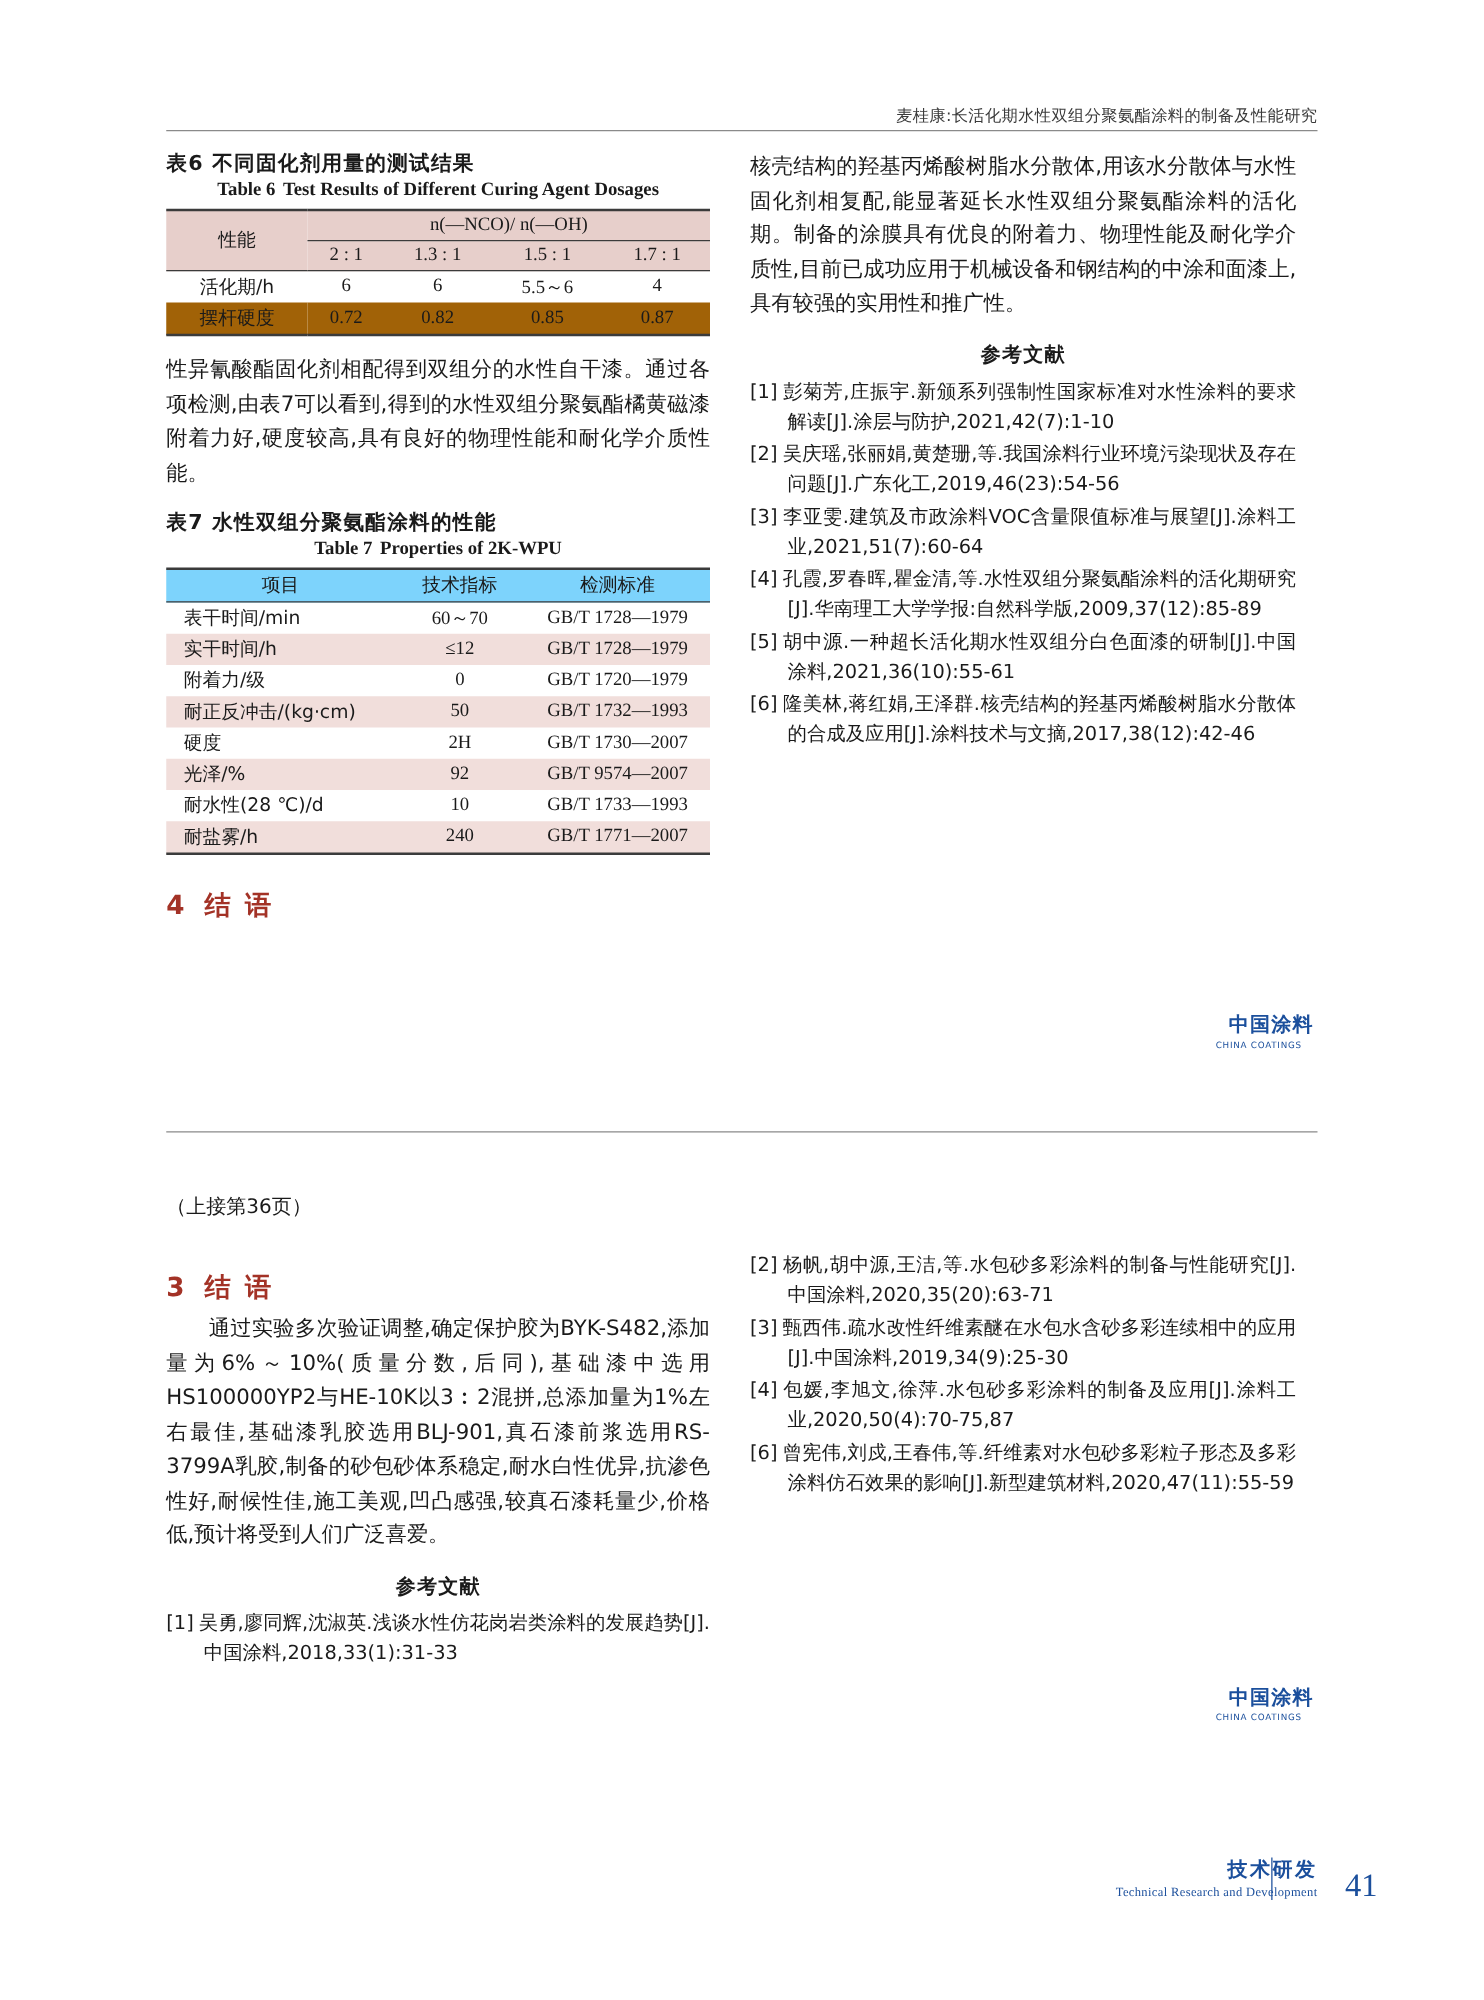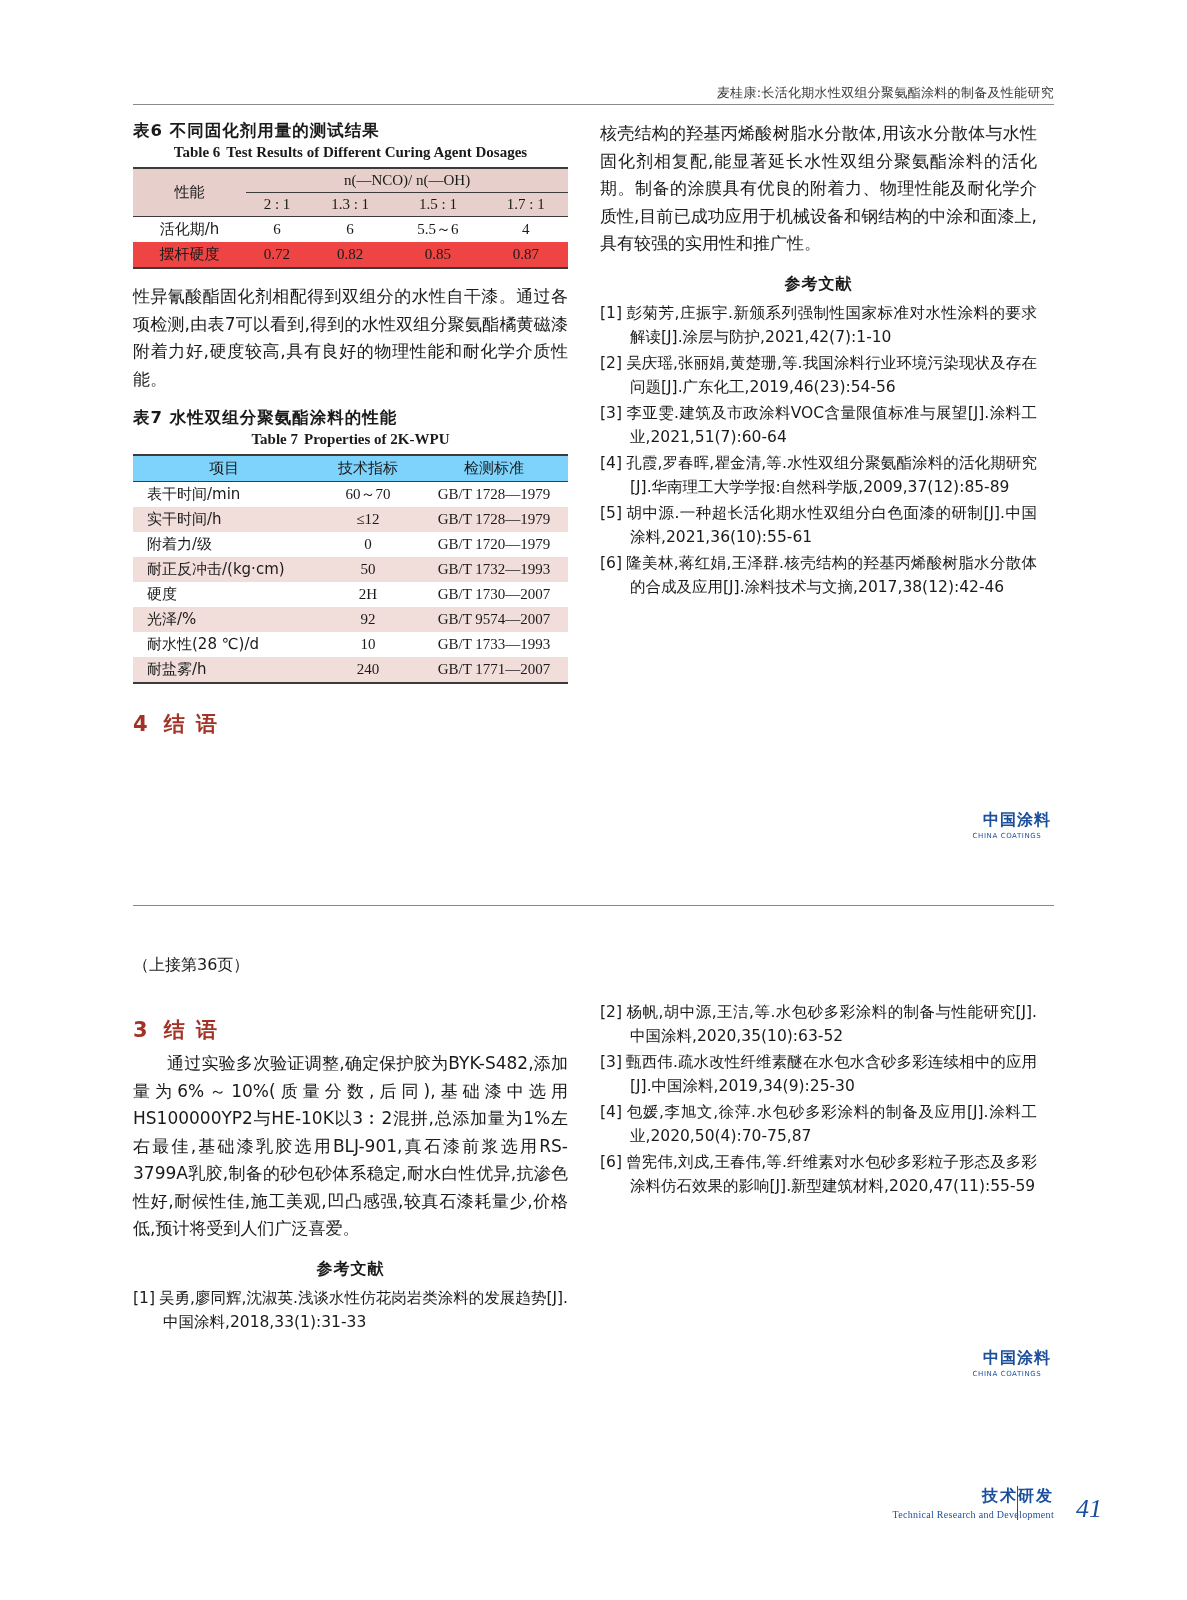--- a/index.html
+++ b/index.html
@@ -47,21 +47,21 @@
 
   
   table{border-collapse:collapse;width:100%;font-size:15px;}
   table td,table th{
     text-align:center;padding:3px 2px;font-weight:normal;
   }
   .t6{border-top:2px solid #3b3b3b;border-bottom:2px solid #3b3b3b;}
   .t6 .hdr{background:#e7cfcb;}
   .t6 .hdr td{font-family:"DejaVu Sans","Liberation Sans",sans-serif;font-size:15px;}
   .t6 .sub td{border-bottom:1px solid #3b3b3b;}
-  .t6 .band{background:#ef4444;}
+  .t6 .band{background:#a16207;}
   .t6 td.lbl{font-family:"DejaVu Sans","Liberation Sans",sans-serif;}
   .t6 .hdr td.pname{vertical-align:middle;}
   .midline{border-bottom:1px solid #3b3b3b;}
 
   .t7{border-top:2px solid #3b3b3b;border-bottom:2px solid #3b3b3b;}
   .t7 .hdr{background:#7dd3fc;}
   .t7 .hdr td{border-bottom:1px solid #3b3b3b;font-family:"DejaVu Sans","Liberation Sans",sans-serif;}
   .t7 .band{background:#f1dedb;}
   .t7 td.lbl{text-align:left;padding-left:14px;font-family:"DejaVu Sans","Liberation Sans",sans-serif;font-size:15px;}
   .t7 td.std{font-family:"Liberation Serif",serif;font-size:15px;}
@@ -124,21 +124,21 @@
     font-family:"DejaVu Sans","Liberation Sans",sans-serif;
   }
   .footer .fen{
     color:#1b4f9c;font-size:10px;margin-top:2px;letter-spacing:0.3px;
     font-family:"Liberation Serif",serif;
   }
   .footer .pgbox{
     position:absolute;right:-48px;bottom:-4px;
   }
   .footer .pg{
-    color:#1b4f9c;font-size:26px;font-family:"Liberation Serif",serif;font-style:italic;
+    color:#1b4f9c;font-size:26px;font-family:"Liberation Serif",serif;
   }
   .footer .vbar{
     position:absolute;right:36px;bottom:0px;width:1px;height:34px;background:#1b4f9c;
   }
 </style>
 </head>
 <body>
 
 <div class="page">
 
@@ -274,21 +274,21 @@
     <p class="body indent" style="margin-top:4px">通过实验多次验证调整,确定保护胶为BYK-S482,添加量为6%～10%(质量分数,后同),基础漆中选用HS100000YP2与HE-10K以3︰2混拼,总添加量为1%左右最佳,基础漆乳胶选用BLJ-901,真石漆前浆选用RS-3799A乳胶,制备的砂包砂体系稳定,耐水白性优异,抗渗色性好,耐候性佳,施工美观,凹凸感强,较真石漆耗量少,价格低,预计将受到人们广泛喜爱。</p>
 
     <div class="ref-head">参考文献</div>
     <ul class="refs">
       <li><span class="mk">[1]</span><span>吴勇,廖同辉,沈淑英.浅谈水性仿花岗岩类涂料的发展趋势[J].中国涂料,2018,33(1):31-33</span></li>
     </ul>
   </div>
 
   <div class="col-right2">
     <ul class="refs">
-      <li><span class="mk">[2]</span><span>杨帆,胡中源,王洁,等.水包砂多彩涂料的制备与性能研究[J].中国涂料,2020,35(10):63-52</span></li>
+      <li><span class="mk">[2]</span><span>杨帆,胡中源,王洁,等.水包砂多彩涂料的制备与性能研究[J].中国涂料,2020,35(20):63-71</span></li>
       <li><span class="mk">[3]</span><span>甄西伟.疏水改性纤维素醚在水包水含砂多彩连续相中的应用[J].中国涂料,2019,34(9):25-30</span></li>
       <li><span class="mk">[4]</span><span>包媛,李旭文,徐萍.水包砂多彩涂料的制备及应用[J].涂料工业,2020,50(4):70-75,87</span></li>
       <li><span class="mk">[6]</span><span>曾宪伟,刘戍,王春伟,等.纤维素对水包砂多彩粒子形态及多彩涂料仿石效果的影响[J].新型建筑材料,2020,47(11):55-59</span></li>
     </ul>
   </div>
 
   <div class="logo logo2">
     <div class="cn">中国涂料</div>
     <div class="en">CHINA COATINGS</div>
   </div>

